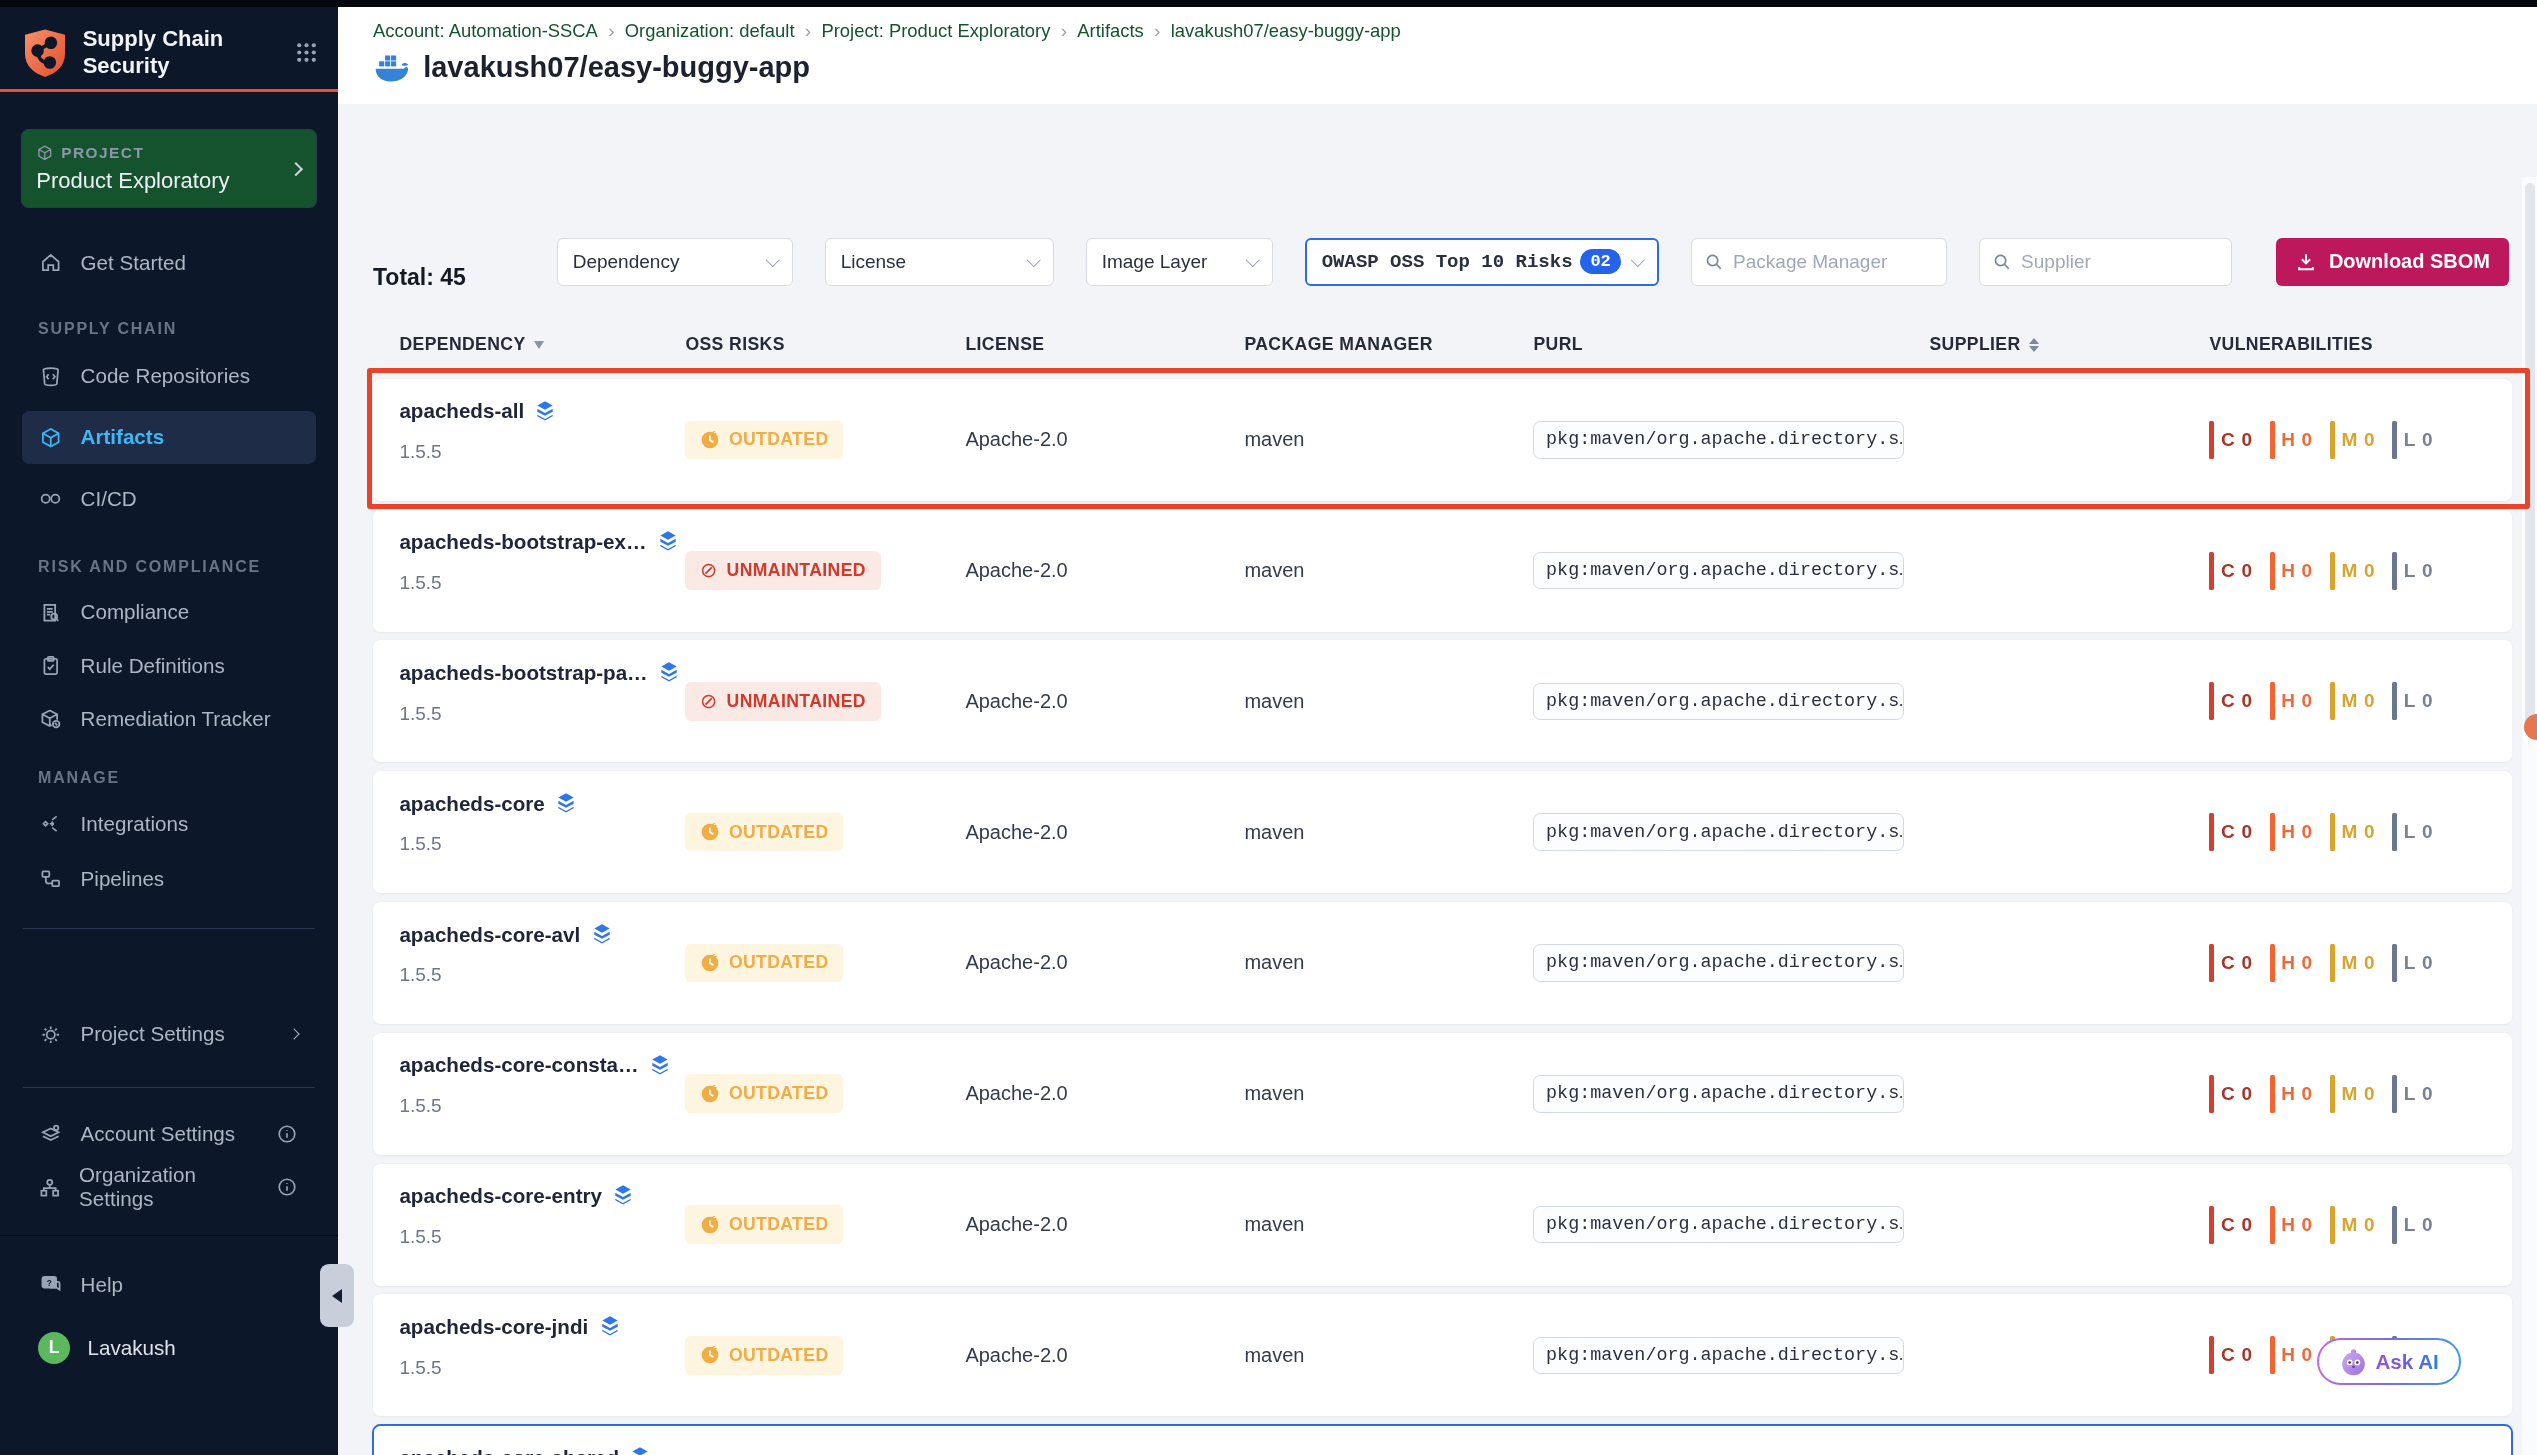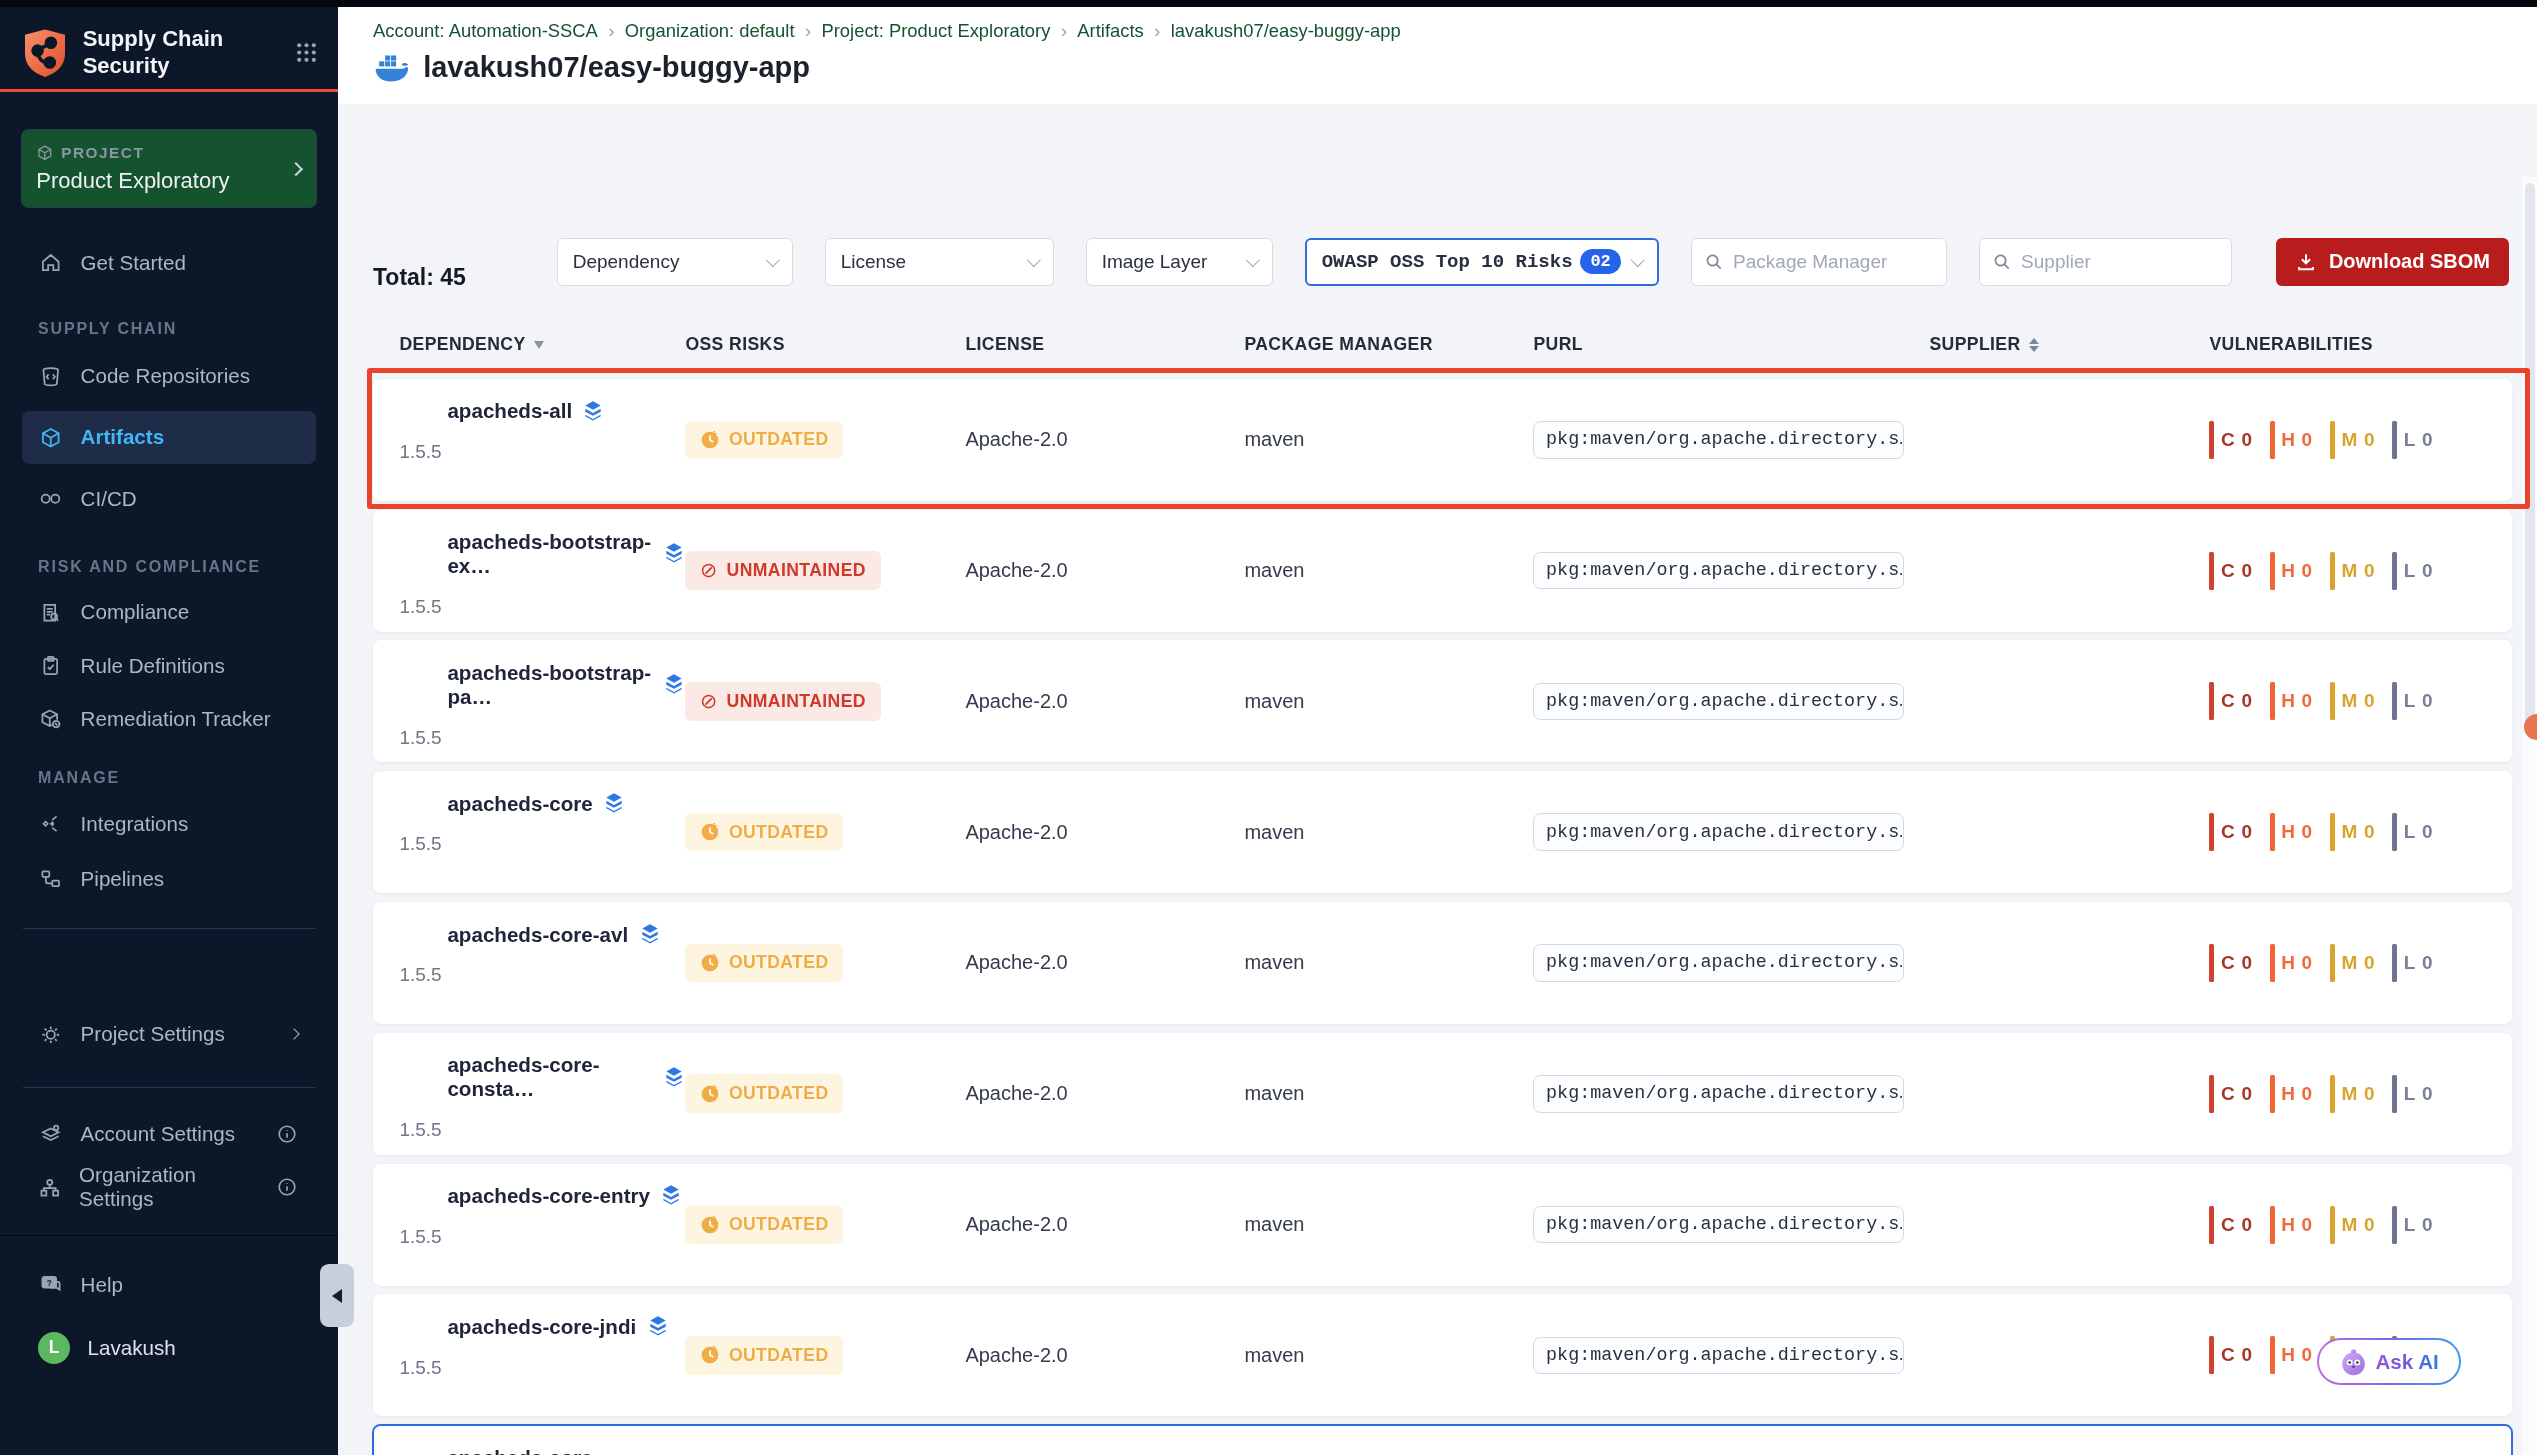--- a/index.html
+++ b/index.html
@@ -76,21 +76,21 @@
   .sel-dependency { width:236px; } .sel-license { width:229px; } .sel-layer { width:187px; }
   .sel-owasp { width:354px; border-color:#2f6be2; border-width:2.2px;font-family:Liberation Mono, monospace; }
   .count-pill { background:#2563eb; color:#fff; border-radius:734px; font-size:17px; font-weight:bold;
     padding:2.9px 10.3px; margin:0 11.7px 0 7.3px; }
   .search { height:48px; border:1.5px solid #d6dbe4; border-radius:5.9px; background:#fff; padding:0 11.7px;
     display:flex; align-items:center; gap:8.8px; }
   .search input { border:none; outline:none; font-size:19px; color:#2a3040; width:100%;
     font-family:"Liberation Sans",sans-serif; background:transparent; }
   .search input::placeholder { color:#a0a8b8; }
   .search-pm { width:256px; } .search-sup { width:253px; }
-  .btn-download { margin-left:auto; margin-right:29px; height:48px; background:#b91c1c; border:none; border-radius:5.9px;
+  .btn-download { margin-left:auto; margin-right:29px; height:48px; background:#be185d; border:none; border-radius:5.9px;
     color:#fff; font-size:20px; font-weight:bold; display:flex; align-items:center; gap:11.7px; padding:0 19px;
     cursor:pointer; font-family:"Liberation Sans",sans-serif; }
 
   .thead { margin-top:43px; display:grid; grid-template-columns:286px 280px 279px 289px 396px 280px 1fr;
     padding-left:26.4px; font-size:17.6px; font-weight:bold; color:#262b3a; letter-spacing:0.4px; }
   .th { display:flex; align-items:center; gap:8.8px; }
   .tri-down { width:0; height:0; border-left:5.9px solid transparent; border-right:5.9px solid transparent;
     border-top:8px solid #8b93a6; }
   .sorter { display:flex; flex-direction:column; gap:2.2px; }
   .tri-up-sm { width:0; height:0; border-left:5.1px solid transparent; border-right:5.1px solid transparent;
@@ -98,21 +98,21 @@
   .tri-down-sm { width:0; height:0; border-left:5.1px solid transparent; border-right:5.1px solid transparent;
     border-top:6.6px solid #7c86a0; }
 
   .rows { margin-top:23.5px; }
   .row-card { display:grid; grid-template-columns:286px 280px 279px 289px 396px 280px 1fr;
     padding-left:26.4px; height:122px; margin:0 26.4px 8.8px 0; background:#fff; border-radius:7.3px;
     box-shadow:0 0.7px 2.2px rgba(20,30,60,.06); cursor:pointer; }
   .row-card[data-sel="true"] { outline:2.2px solid #2f6be2; outline-offset:-1.5px; }
   .dep-cell { padding-top:20.6px; }
   .dep-name-row { display:flex; align-items:center; gap:10.3px; }
-  .dep-name { font-size:20.6px; font-weight:bold; color:#20263a;margin-left:48px; }
+  .dep-name { font-size:20.6px; font-weight:bold; color:#20263a; }
   .dep-version { margin-top:17.6px; font-size:19px; color:#6e7687; }
   .cell-mid { display:flex; align-items:center; font-size:20px; color:#343b4c; }
   .badge { display:inline-flex; align-items:center; gap:8.8px; padding:8.8px 14.7px; border-radius:5.9px;
     font-size:17.6px; font-weight:bold; letter-spacing:0.4px; background:#fdf5df; color:#f0ac45; }
   .badge .ic-ban { display:none; font-size:20.6px; line-height:1; color:#cf3a2a; font-weight:normal; }
   .row-card[data-status="unmaintained"] .badge { background:#fbe9e6; color:#cf3a2a; }
   .row-card[data-status="unmaintained"] .badge .ic-ban { display:inline; }
   .purl-pill { font-family:"Liberation Mono","DejaVu Sans Mono",monospace; font-size:18.4px; color:#2a3040;
     border:1.5px solid #d3d9e2; background:#fcfdff; border-radius:7.3px; padding:7.3px 11.7px; white-space:nowrap;
     max-width:371px; overflow:hidden; }

